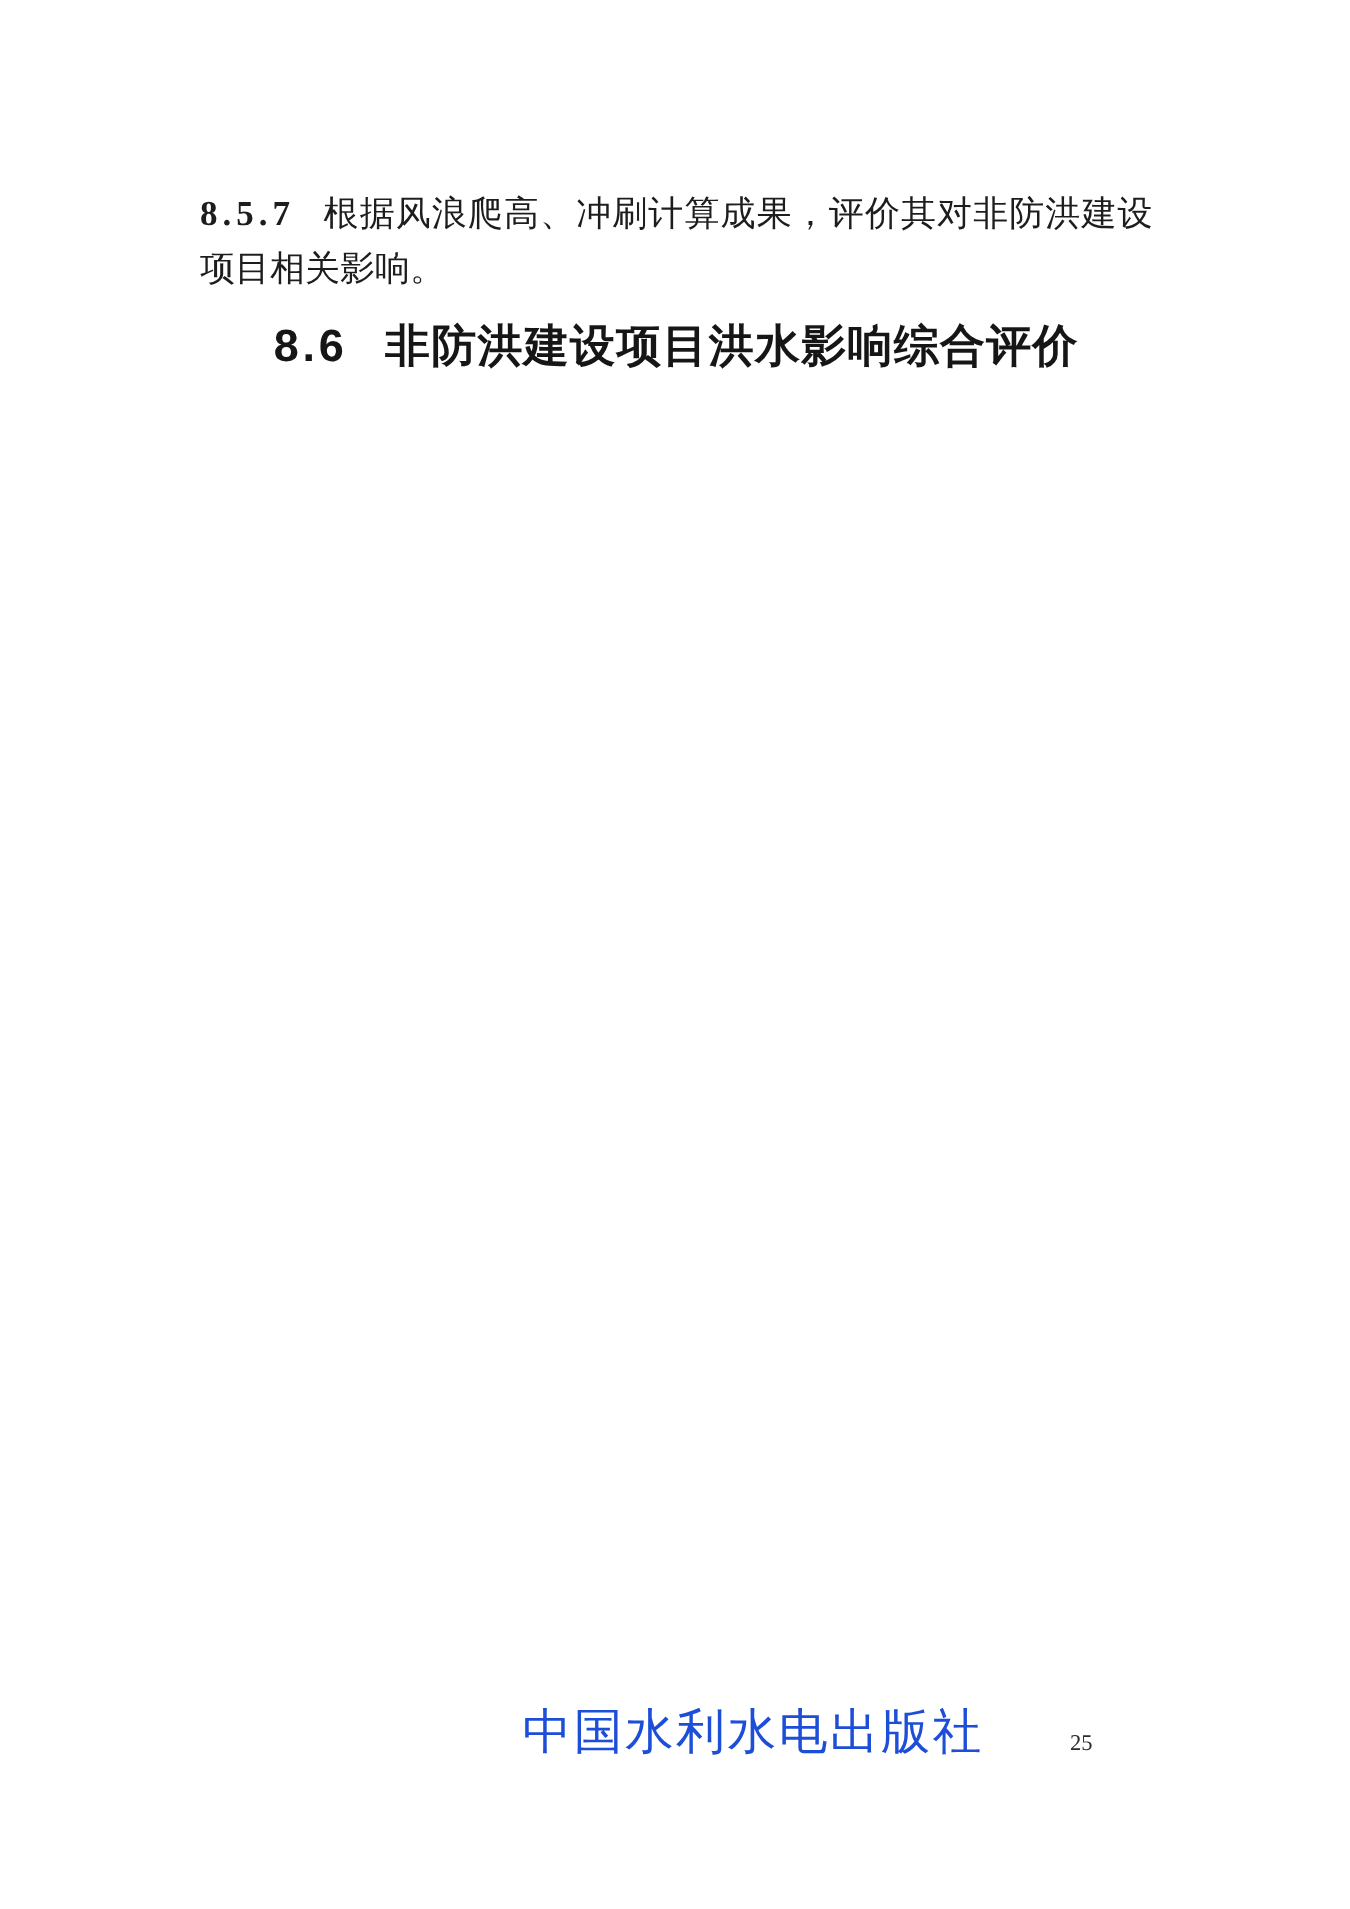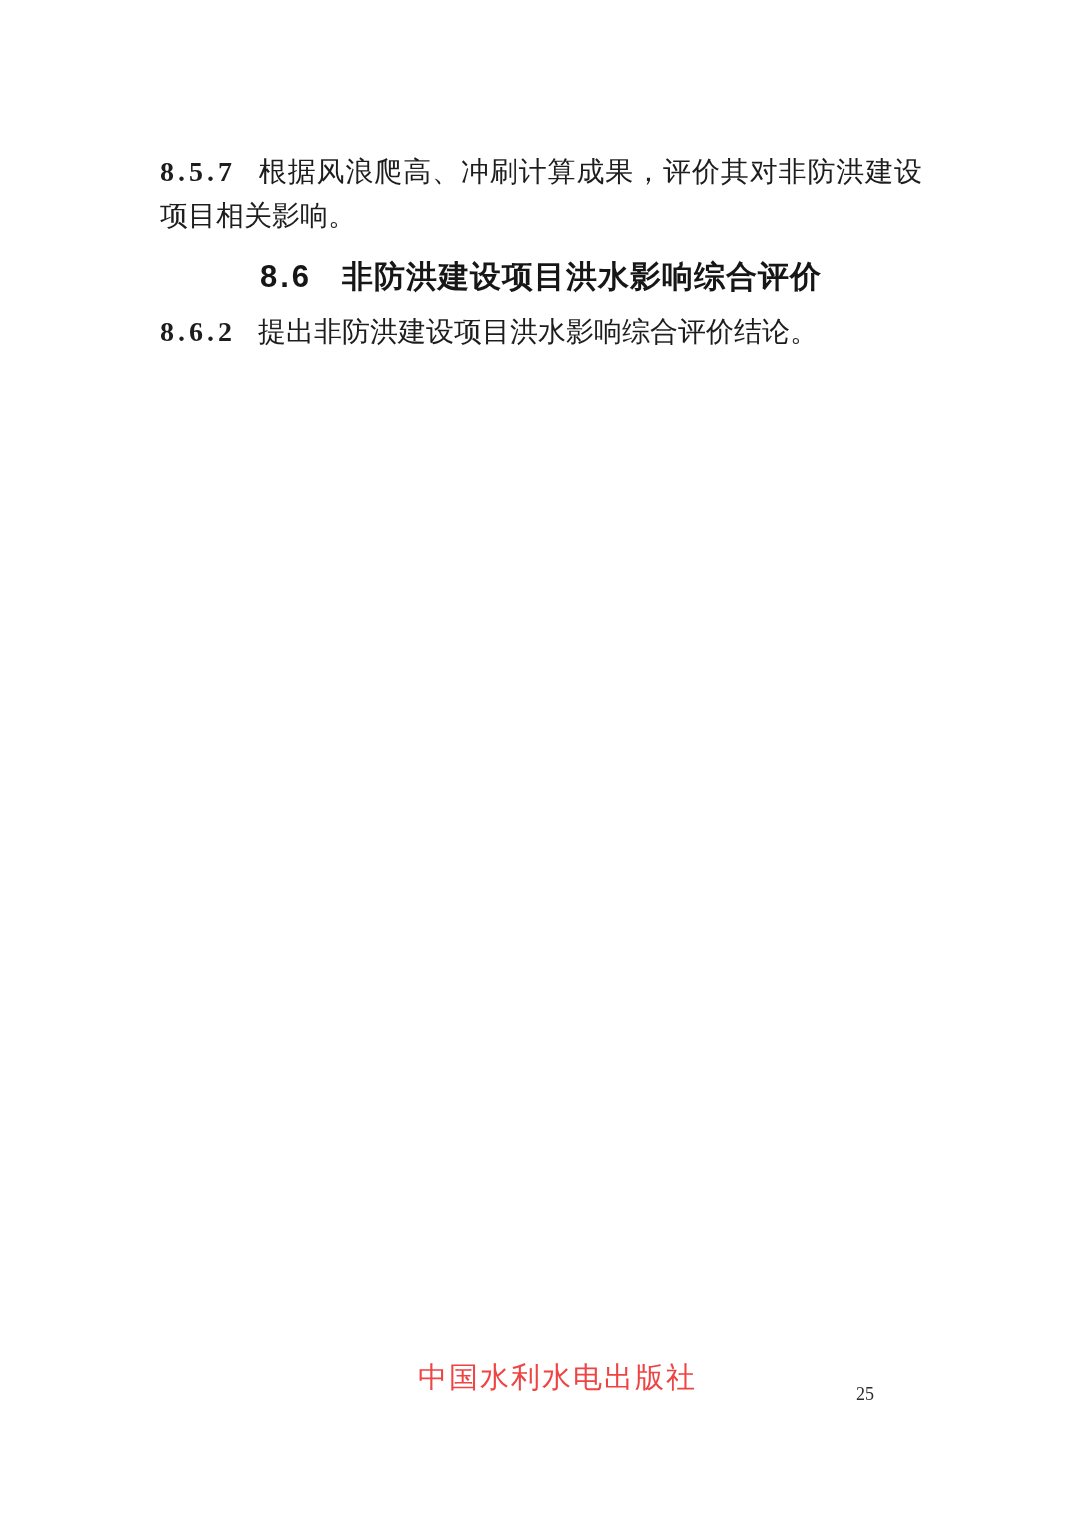--- a/index.html
+++ b/index.html
@@ -32,39 +32,39 @@
   }
   .para .num {
     font-weight: 700;
     letter-spacing: 4px;
     margin-right: 22px;
     white-space: nowrap;
   }
   .heading {
     margin: 15px 0 9px 0;
     text-align: center;
-    font-size: 31px;
+    font-size: 36px;
     line-height: 48px;
     font-weight: 700;
     font-family: "Liberation Sans", "DejaVu Sans", sans-serif;
     color: #161616;
     letter-spacing: 1px;
   }
   .heading .num {
     letter-spacing: 3px;
     margin-right: 30px;
     white-space: nowrap;
   }
   .watermark {
     position: absolute;
     left: 418px;
     top: 1358px;
-    font-size: 29px;
+    font-size: 39px;
     letter-spacing: 2px;
-    color: #ef4444;
+    color: #1d4ed8;
     white-space: nowrap;
   }
   .page-number {
     position: absolute;
     left: 856px;
     top: 1384px;
     font-size: 18px;
     color: #2b2b2b;
   }
 </style>
@@ -78,23 +78,20 @@
     <p class="para">
       <span class="num">8.5.7</span><span>根据风浪爬高、冲刷计算成果，评价其对非防洪建设项目相关影响。</span>
     </p>
 
 
     <h2 class="heading">
       <span class="num">8.6</span><span>非防洪建设项目洪水影响综合评价</span>
     </h2>
 
 
-    <p class="para">
-      <span class="num">8.6.2</span><span>提出非防洪建设项目洪水影响综合评价结论。</span>
-    </p>
 
   </div>
 
   <div class="watermark">中国水利水电出版社</div>
 
   <div class="page-number">25</div>
 
 </div>
 
 </body></html>

